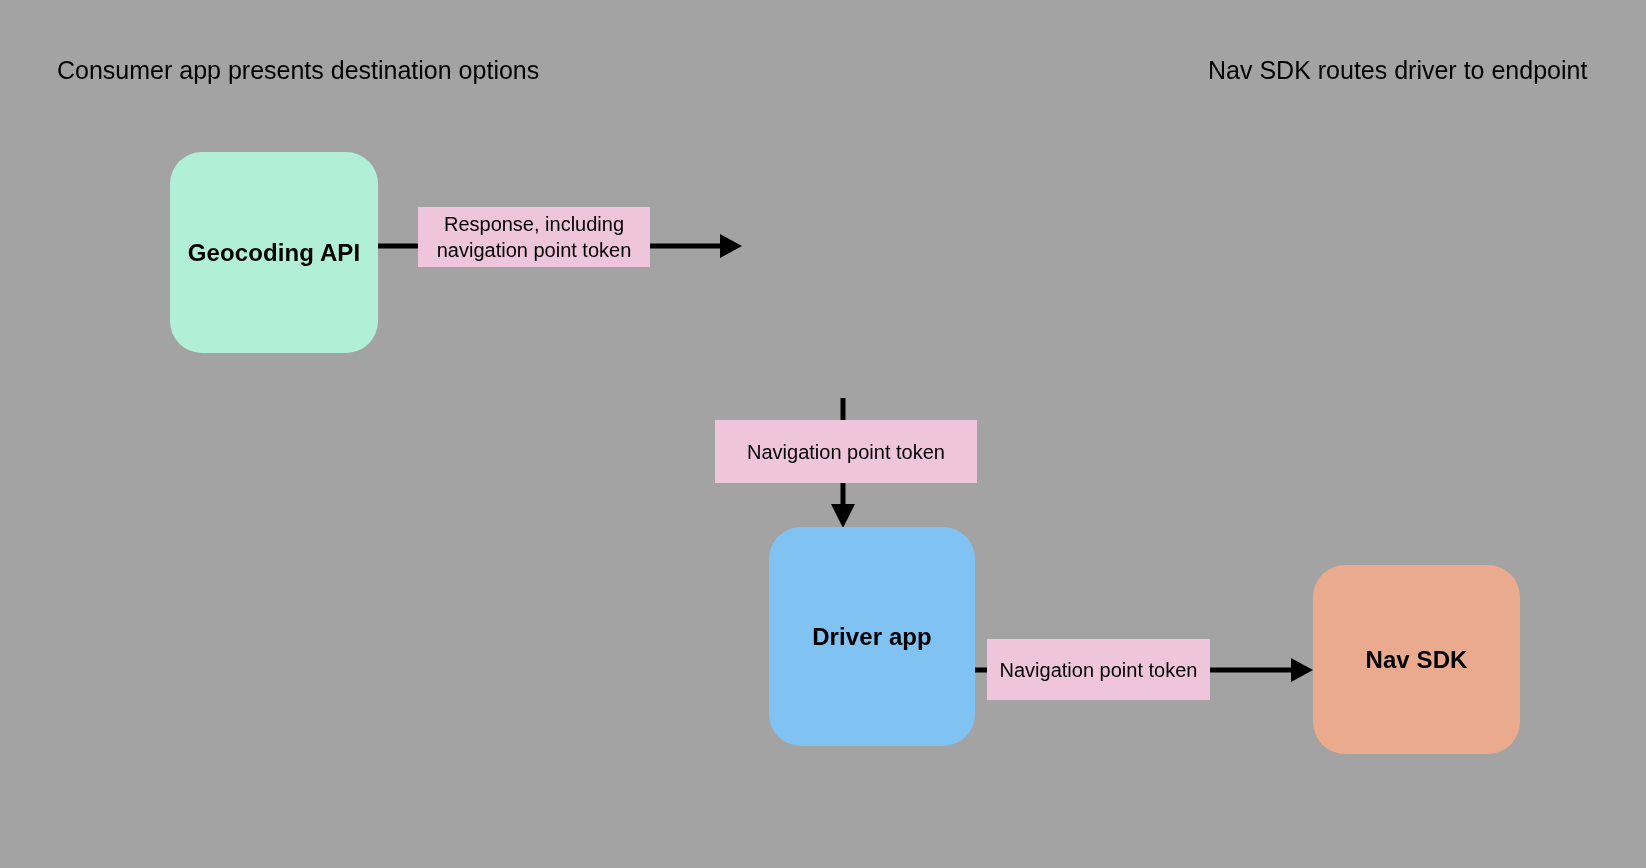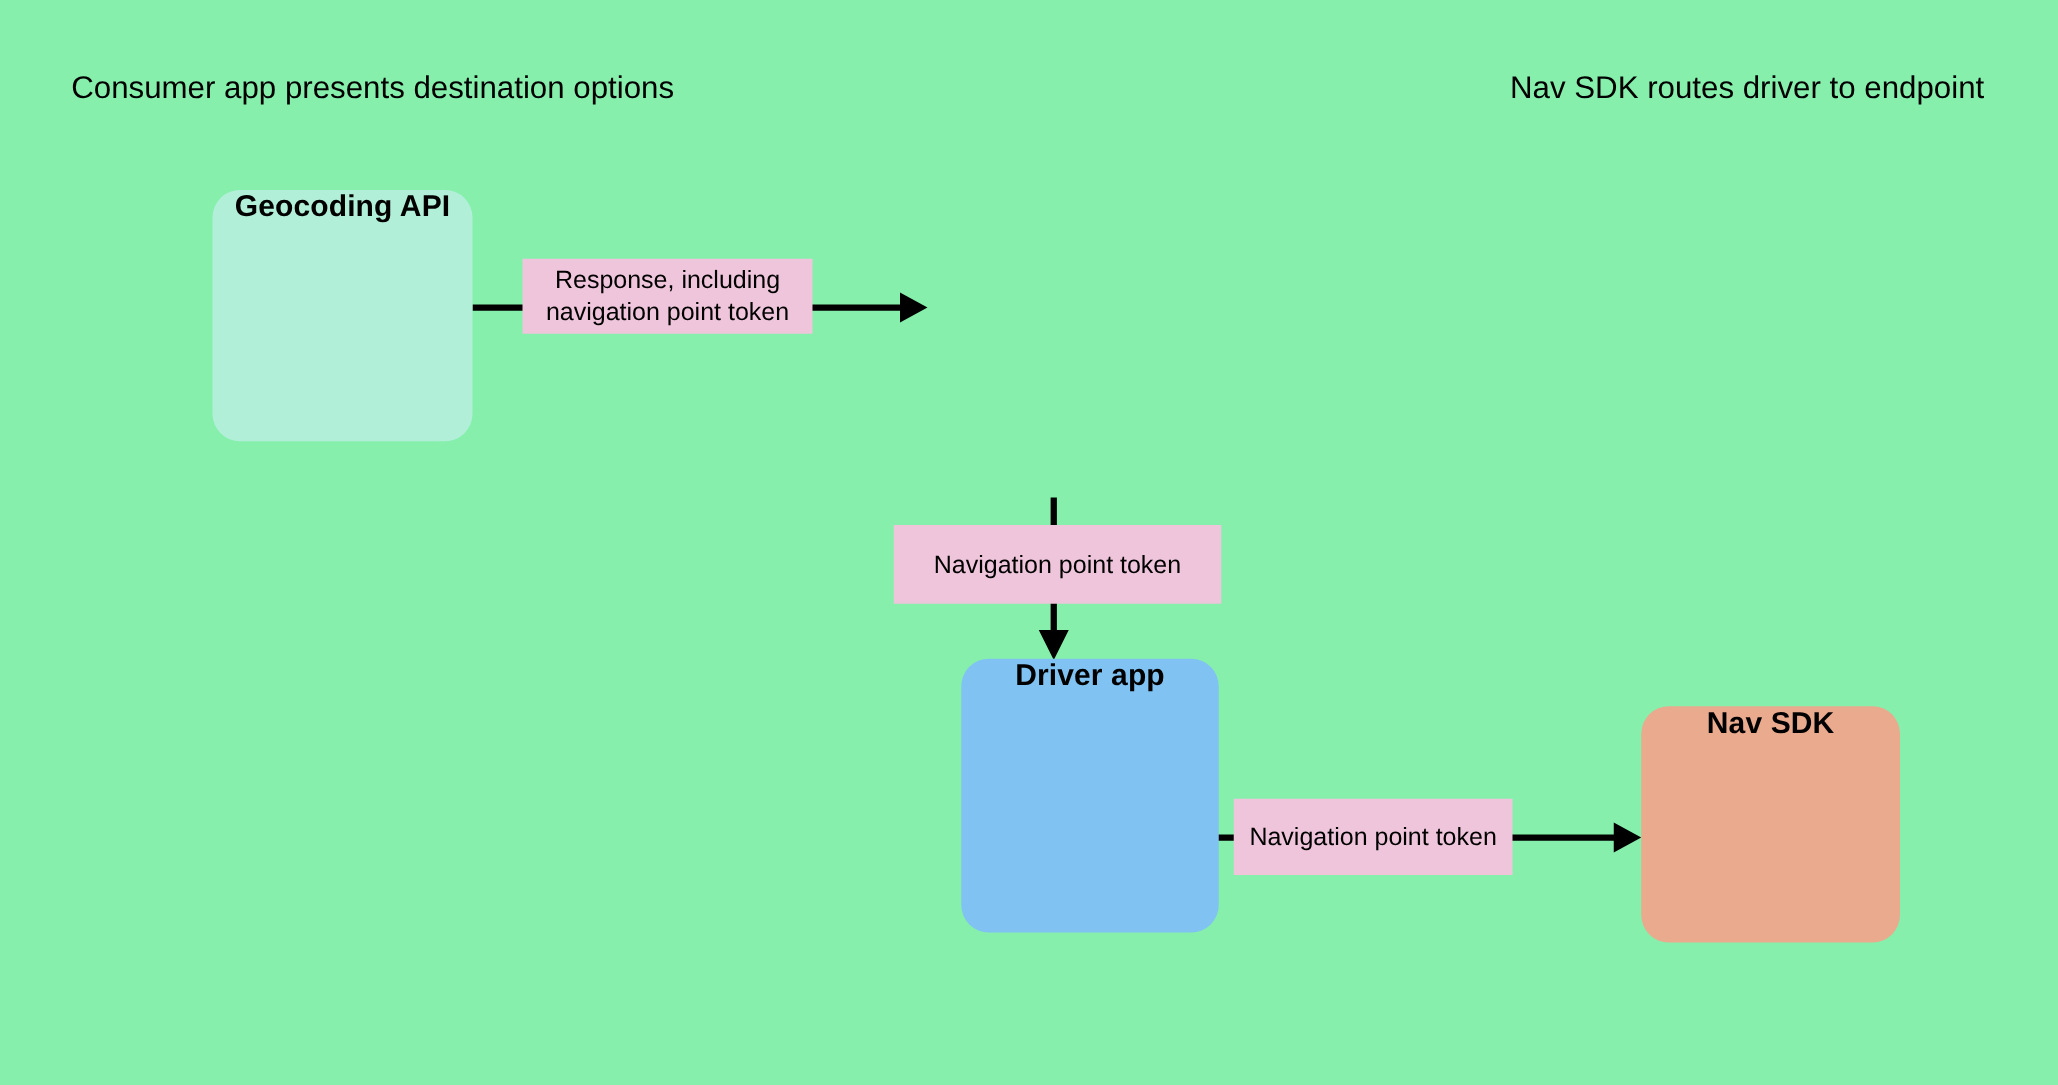--- a/index.html
+++ b/index.html
@@ -9,35 +9,36 @@
     background: #ffffff;
   }
   body {
     font-family: "Liberation Sans", sans-serif;
     -webkit-font-smoothing: antialiased;
   }
   #canvas {
     position: relative;
     width: 1646px;
     height: 868px;
-    background: #86efac;
+    background: #a3a3a3;
     overflow: hidden;
   }
   .col-header {
     position: absolute;
     font-size: 25px;
     line-height: 30px;
     color: #000000;
     font-weight: 400;
     white-space: nowrap;
   }
   .node {
     position: absolute;
-    border-radius: 22px;
+    border-radius: 32px;
     display: flex;
+    align-items: center;
     justify-content: center;
     box-sizing: border-box;
   }
   .node-label {
     font-size: 24px;
     font-weight: bold;
     color: #000000;
     text-align: center;
     line-height: 28px;
     letter-spacing: 0.1px;

